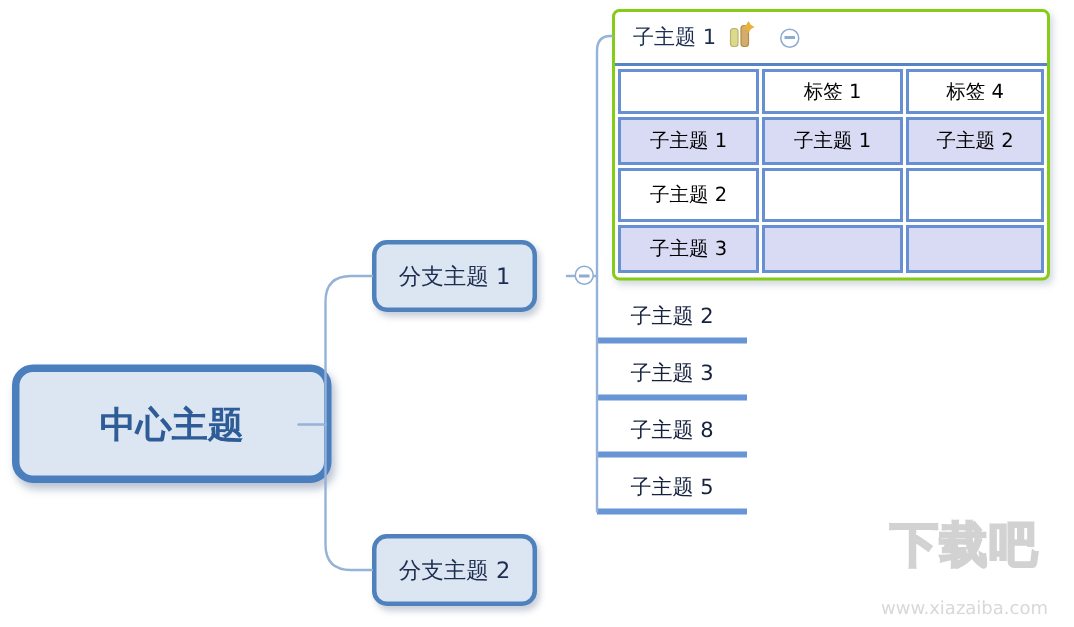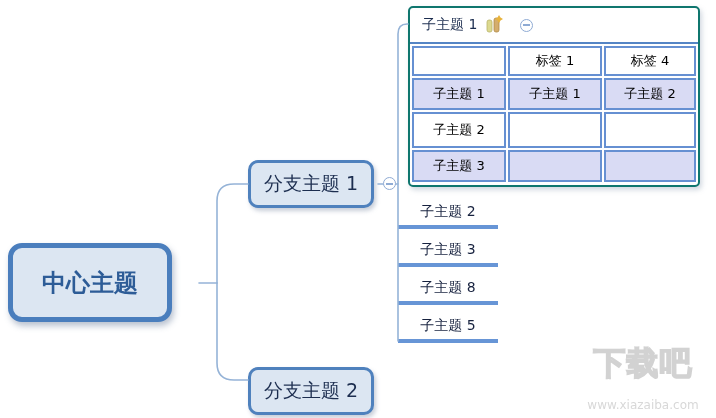--- a/index.html
+++ b/index.html
@@ -5,50 +5,50 @@
   html,body{margin:0;padding:0;background:#ffffff;}
   .canvas{
     position:relative;width:716px;height:418px;background:#ffffff;overflow:hidden;
     font-family:"DejaVu Sans","Liberation Sans",sans-serif;
   }
   
   .wires{position:absolute;left:0;top:0;width:716px;height:418px;pointer-events:none;z-index:3;}
 
   
   .central-topic{
-    position:absolute;left:8px;top:243px;width:164px;height:79px;box-sizing:border-box;
+    position:absolute;left:8px;top:243px;width:213px;height:79px;box-sizing:border-box;
     background:#dce6f2;border:5px solid #4a7ebd;border-radius:14px;
     box-shadow:2px 4px 6px rgba(100,120,150,.45);
     display:flex;align-items:center;justify-content:center;
     font-size:24px;font-weight:bold;color:#2d5c97;z-index:2;
   }
   .branch-topic{
-    position:absolute;left:248px;width:126px;height:48px;box-sizing:border-box;
+    position:absolute;left:248px;width:110px;height:48px;box-sizing:border-box;
     background:#dce6f2;border:3px solid #4f81bd;border-radius:10px;
     box-shadow:2px 3px 4px rgba(120,135,160,.4);
     display:flex;align-items:center;justify-content:center;
-    font-size:19px;color:#1c2d4f;z-index:2;
+    font-size:15px;color:#1c2d4f;z-index:2;
   }
   .branch-1{top:160px;}
-  .branch-2{top:356px;margin-top:11px;}
+  .branch-2{top:356px;}
 
   
   .minus-btn{
     position:absolute;width:13px;height:13px;box-sizing:border-box;border-radius:50%;
     background:#ffffff;border:1px solid #8fabd4;z-index:6;
     display:flex;align-items:center;justify-content:center;
   }
   .minus-btn .dash{width:7px;height:0;border-top:2px solid #8fabd4;}
   .minus-branch1{left:383px;top:177px;}
   .minus-table{position:static;margin-left:16px;}
 
   
   .topic-table{
     position:absolute;left:408px;top:6px;width:292px;height:181px;box-sizing:border-box;
-    background:#ffffff;border:2px solid #0f766e;border-radius:5px;
+    background:#ffffff;border:2px solid #84cc16;border-radius:5px;
     box-shadow:2px 3px 5px rgba(130,145,170,.35);z-index:2;
   }
   .table-title{
     height:36px;box-sizing:border-box;border-bottom:2px solid #5585c5;
     display:flex;align-items:center;padding-left:12px;
     font-size:14px;color:#1c2d4f;
   }
   .title-icon{margin-left:7px;}
   .table-grid{
     display:grid;padding:2px;gap:2px;

